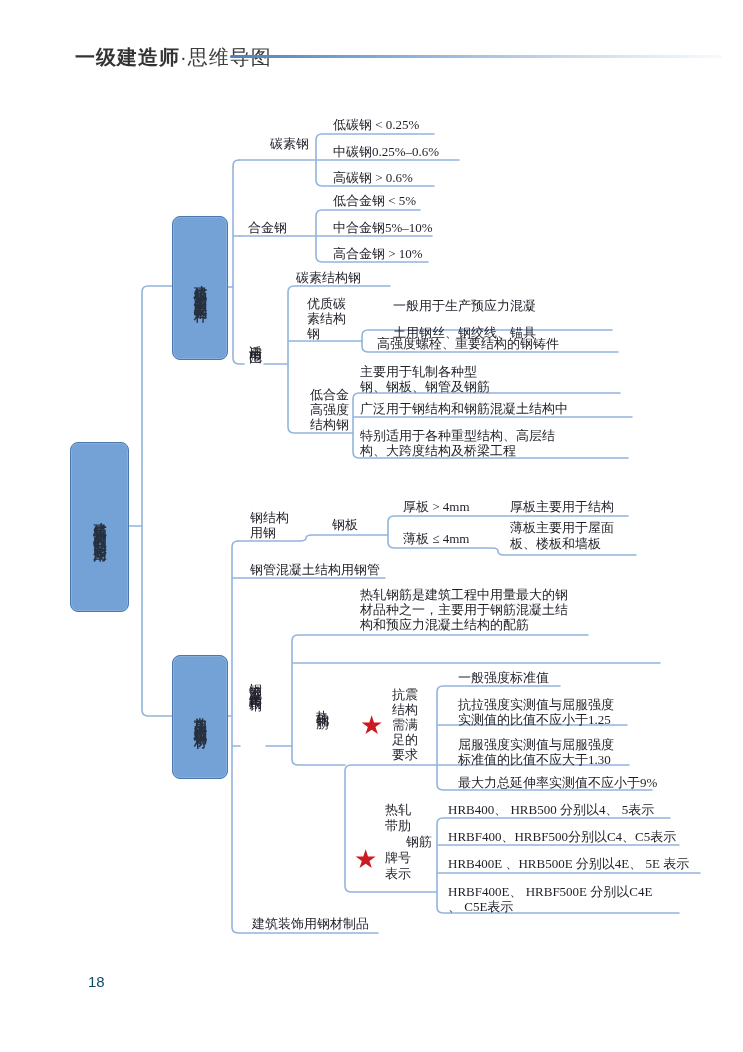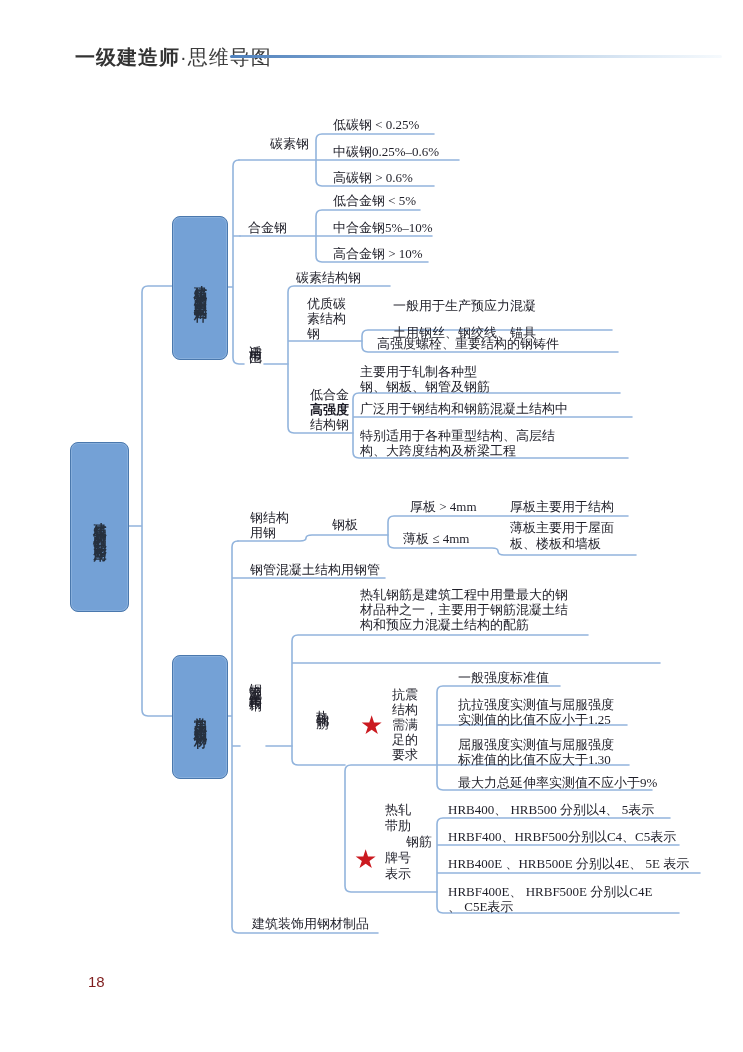--- a/index.html
+++ b/index.html
@@ -5,21 +5,21 @@
   html,body{margin:0;padding:0;background:#ffffff;}
   .page{position:relative;width:743px;height:1052px;background:#fff;overflow:hidden;
         font-family:"Liberation Serif",serif;}
   
   .hdr{position:absolute;left:75px;top:44px;font-family:"Liberation Sans",sans-serif;
        font-size:20px;color:#3c3c3c;letter-spacing:1px;white-space:nowrap;}
   .hdr b{font-weight:bold;color:#333;}
   .hdr-line{position:absolute;left:230px;top:55px;width:492px;height:3px;border-radius:2px;
        background:linear-gradient(to right,#4f81bd,#9dbcdc 45%,#d9e6f3 80%,#f6fafd);}
   .pagenum{position:absolute;left:88px;top:973px;font-family:"Liberation Sans",sans-serif;
-       font-size:15px;color:#7f1d1d;}
+       font-size:15px;color:#0c4a6e;}
   
   svg.wires{position:absolute;left:0;top:0;}
   
   .lbl{position:absolute;font-size:13px;line-height:15px;color:#1e1e28;white-space:nowrap;}
   .vlbl{position:absolute;writing-mode:vertical-rl;text-orientation:upright;
         font-size:13px;color:#1e1e28;letter-spacing:2px;white-space:nowrap;}
   
   .nodebox{position:absolute;background:#74a1d6;border:1.5px solid #4a78ad;border-radius:8px;
         display:flex;align-items:center;justify-content:center;
         box-shadow:inset 0 0 0 1px rgba(255,255,255,.15);}
@@ -82,32 +82,32 @@
   <div class="lbl" style="left:296px;top:270px;">碳素结构钢</div>
 
   <div class="lbl" style="left:307px;top:296px;">优质碳</div>
   <div class="lbl" style="left:307px;top:311px;">素结构</div>
   <div class="lbl" style="left:307px;top:326px;">钢</div>
   <div class="lbl" style="left:393px;top:298px;">一般用于生产预应力混凝</div>
   <div class="lbl" style="left:393px;top:325px;">土用钢丝、钢绞线、锚具</div>
   <div class="lbl" style="left:377px;top:336px;">高强度螺栓、重要结构的钢铸件</div>
 
   <div class="lbl" style="left:310px;top:387px;">低合金</div>
-  <div class="lbl" style="left:310px;top:402px;font-weight:bold;">高强度</div>
+  <div class="lbl" style="left:310px;top:402px;">高强度</div>
   <div class="lbl" style="left:310px;top:417px;">结构钢</div>
   <div class="lbl" style="left:360px;top:364px;">主要用于轧制各种型</div>
   <div class="lbl" style="left:360px;top:379px;">钢、钢板、钢管及钢筋</div>
   <div class="lbl" style="left:360px;top:401px;">广泛用于钢结构和钢筋混凝土结构中</div>
   <div class="lbl" style="left:360px;top:428px;">特别适用于各种重型结构、高层结</div>
   <div class="lbl" style="left:360px;top:443px;">构、大跨度结构及桥梁工程</div>
 
   <div class="lbl" style="left:250px;top:510px;">钢结构</div>
   <div class="lbl" style="left:250px;top:525px;">用钢</div>
   <div class="lbl" style="left:332px;top:517px;">钢板</div>
-  <div class="lbl" style="left:403px;top:499px;margin-left:7px;">厚板 &gt; 4mm</div>
+  <div class="lbl" style="left:403px;top:499px;">厚板 &gt; 4mm</div>
   <div class="lbl" style="left:510px;top:499px;">厚板主要用于结构</div>
   <div class="lbl" style="left:403px;top:531px;">薄板 ≤ 4mm</div>
   <div class="lbl" style="left:510px;top:520px;">薄板主要用于屋面</div>
   <div class="lbl" style="left:510px;top:536px;">板、楼板和墙板</div>
 
   <div class="lbl" style="left:250px;top:562px;">钢管混凝土结构用钢管</div>
 
   <div class="vlbl" style="left:246px;top:673px;">钢筋混凝土结构用钢</div>
   <div class="lbl" style="left:360px;top:587px;">热轧钢筋是建筑工程中用量最大的钢</div>
   <div class="lbl" style="left:360px;top:602px;">材品种之一，主要用于钢筋混凝土结</div>

